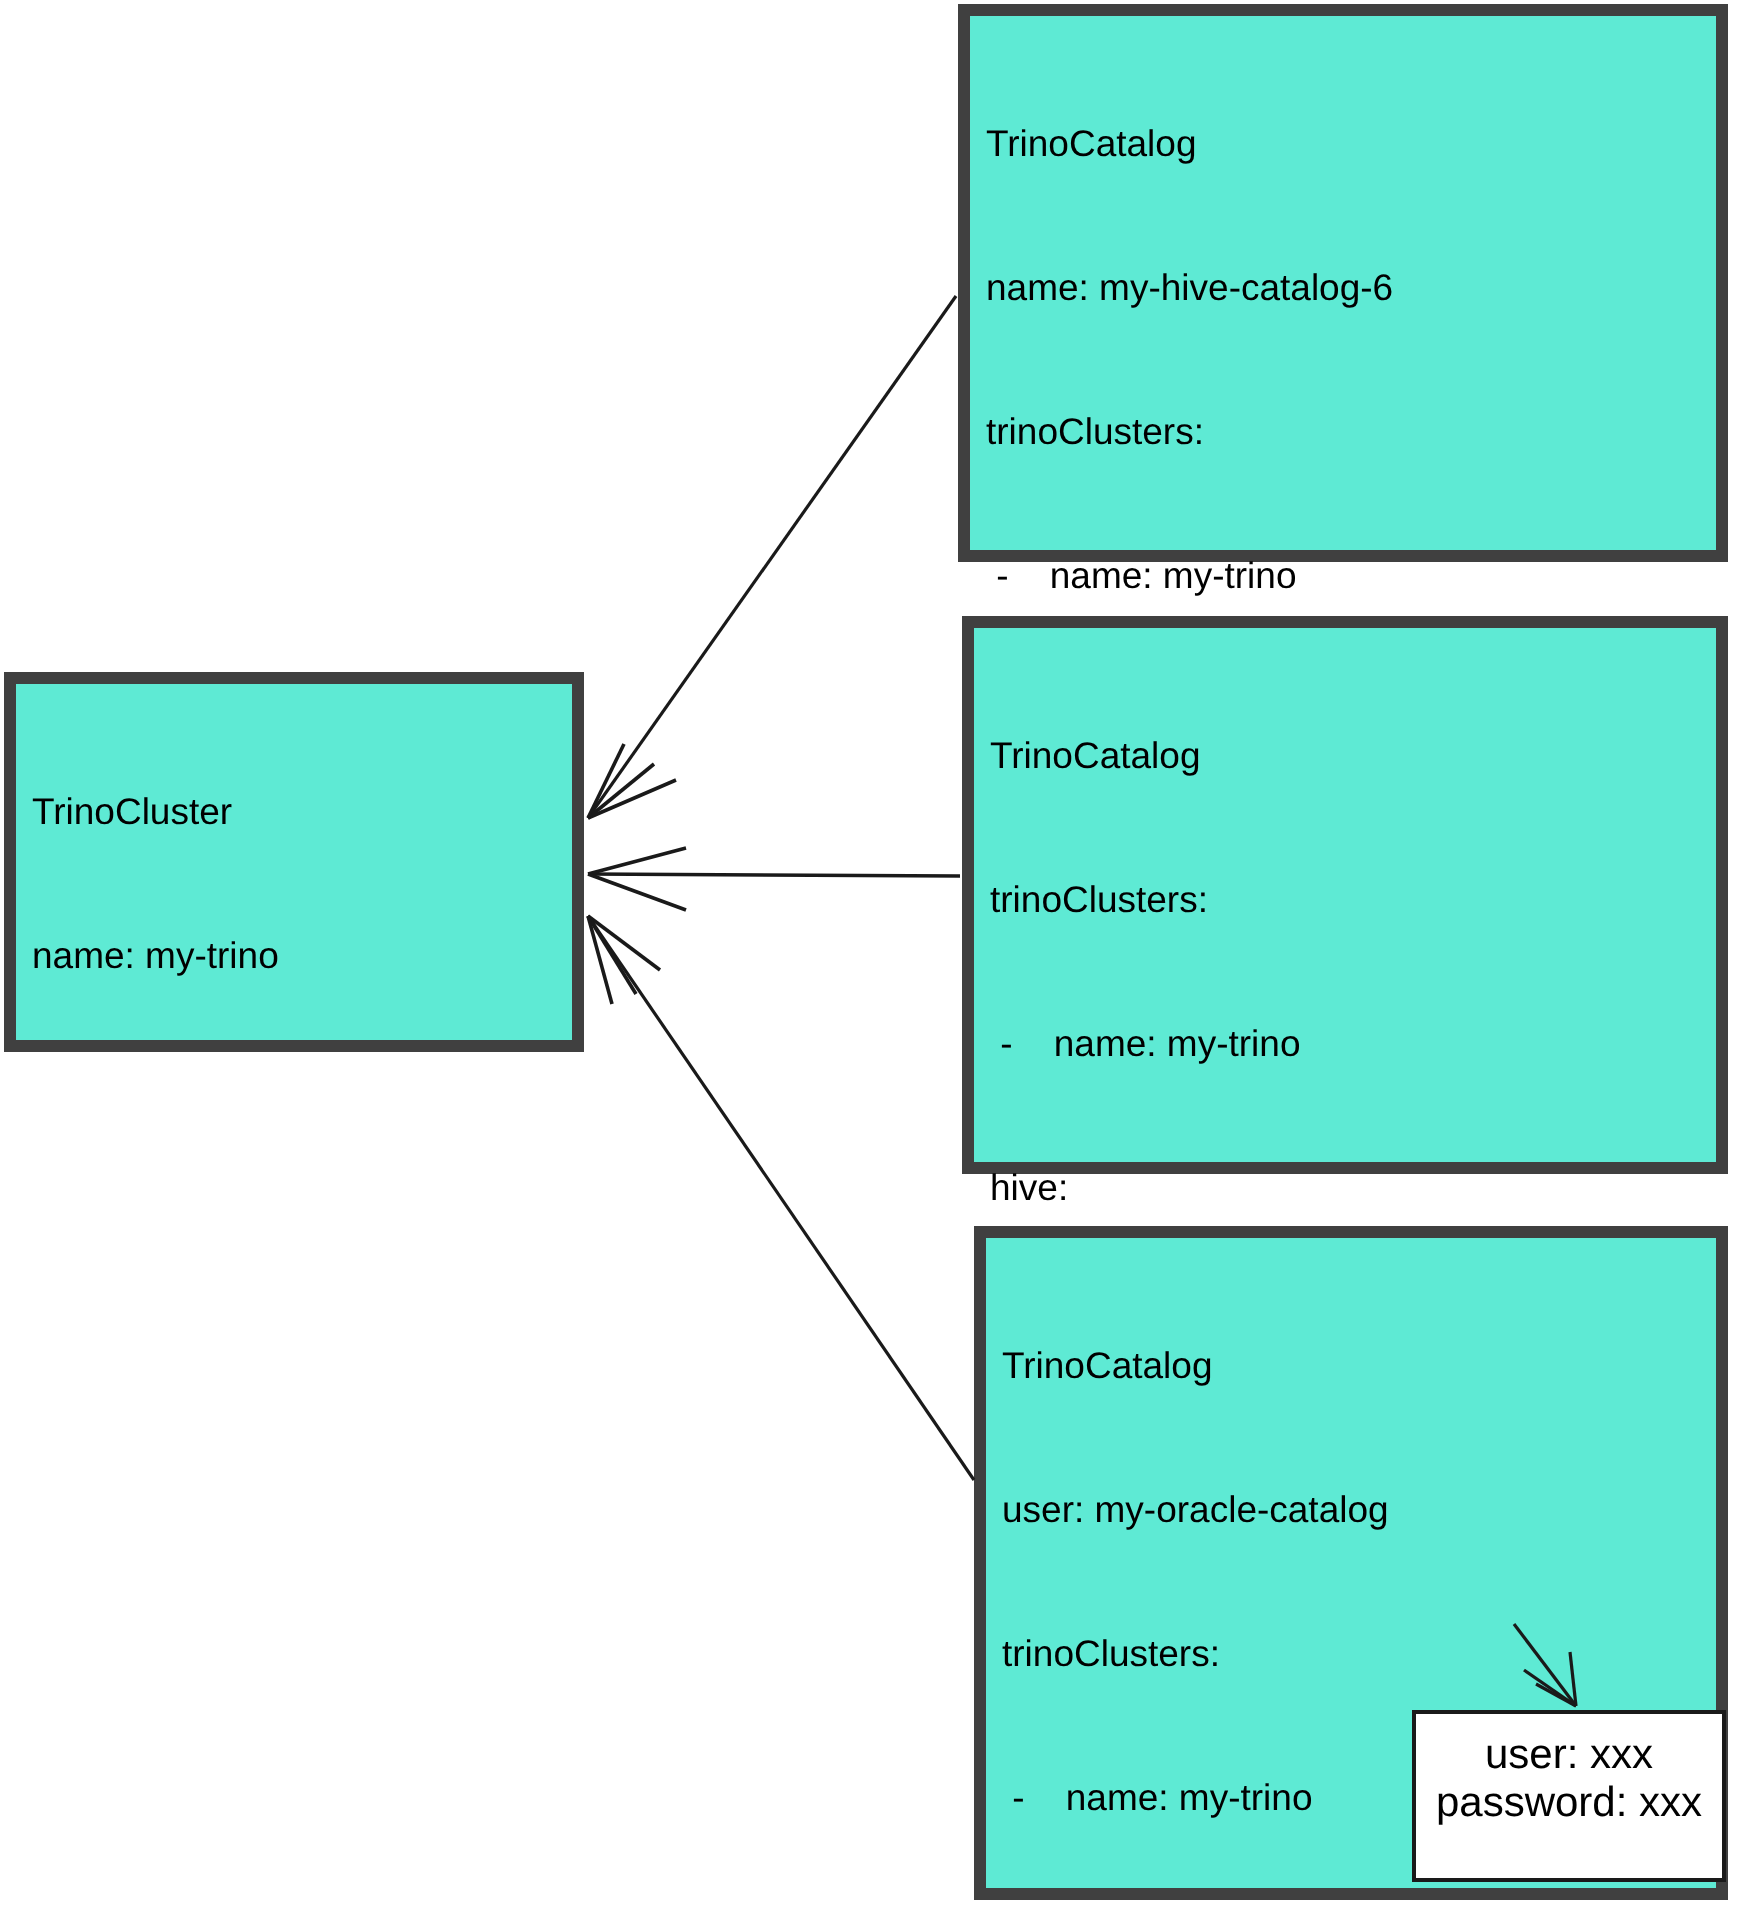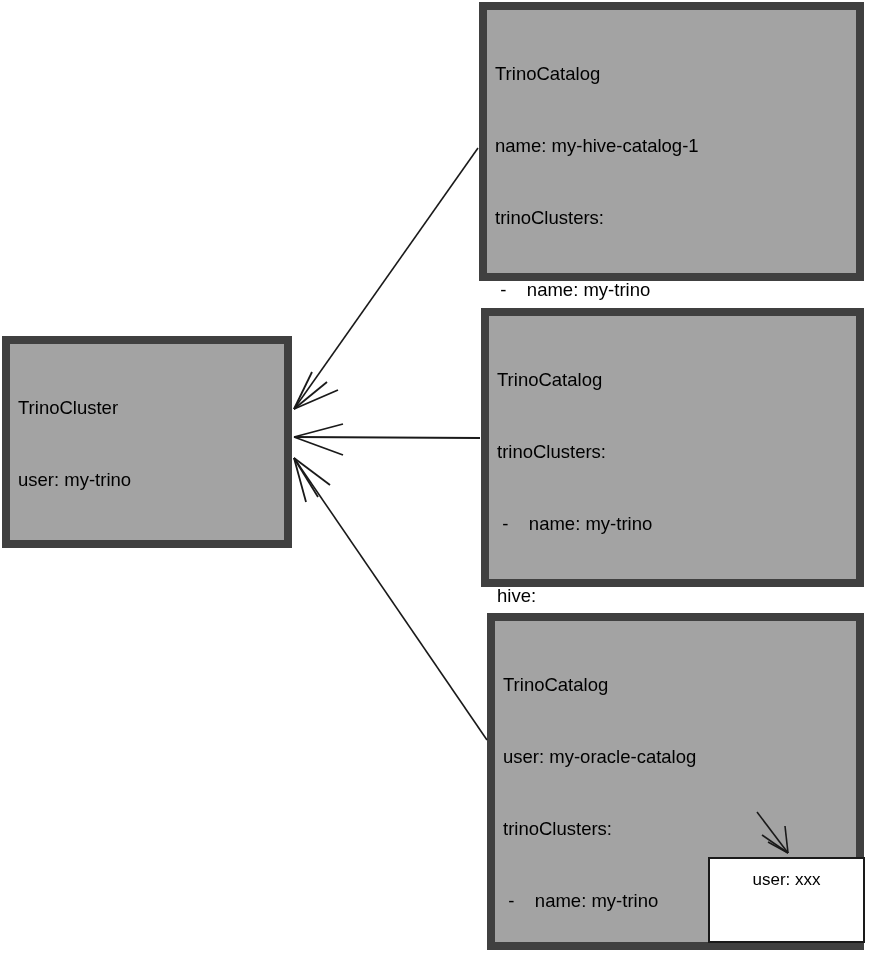--- a/index.html
+++ b/index.html
@@ -12,22 +12,22 @@
     position: relative;
     width: 872px;
     height: 954px;
     background: #ffffff;
     font-family: "Liberation Sans", sans-serif;
     overflow: hidden;
   }
   .box {
     position: absolute;
     box-sizing: border-box;
-    border: 8px solid #404040;
-    background: #a3a3a3;
+    border: 6px solid #404040;
+    background: #5eead4;
   }
   .yaml {
     position: absolute;
     left: 8px;
     top: 4px;
     right: 4px;
     font-family: "Liberation Sans", sans-serif;
     font-size: 18.5px;
     line-height: 24px;
     color: #000000;
@@ -42,21 +42,21 @@
     box-sizing: border-box;
     border: 2px solid #1a1a1a;
     background: #ffffff;
   }
   .creds-text {
     position: absolute;
     left: 0;
     right: 0;
     top: 9px;
     text-align: center;
-    font-size: 17px;
+    font-size: 21px;
     line-height: 24px;
     color: #000000;
   }
   .creds-text .line { display: block; }
   svg.edges {
     position: absolute;
     left: 0;
     top: 0;
     width: 872px;
     height: 954px;
@@ -65,31 +65,31 @@
   svg.edges line, svg.edges path {
     stroke: #1a1a1a;
     fill: none;
   }
 </style>
 </head>
 <body>
 
 <div id="canvas">
 
-  <div class="box" id="cluster-box" style="left:2px; top:336px; width:290px; height:212px;">
+  <div class="box" id="cluster-box" style="left:2px; top:336px; width:290px; height:190px;">
     <div class="yaml">
       <span class="line">TrinoCluster</span>
-      <span class="line">user: my-trino</span>
+      <span class="line">name: my-trino</span>
     </div>
   </div>
 
   <div class="box" id="catalog-box-1" style="left:479px; top:2px; width:385px; height:279px;">
     <div class="yaml">
       <span class="line">TrinoCatalog</span>
-      <span class="line">name: my-hive-catalog-1</span>
+      <span class="line">name: my-hive-catalog-6</span>
       <span class="line">trinoClusters:</span>
       <span class="line"> -    name: my-trino</span>
       <span class="line">hive:</span>
       <span class="line">   s3: # S3ConnnectionSpec</span>
       <span class="line">      inline:</span>
       <span class="line">         host: minio</span>
       <span class="line">   metastore: # whatever</span>
     </div>
   </div>
 
@@ -112,20 +112,21 @@
       <span class="line">trinoClusters:</span>
       <span class="line"> -    name: my-trino</span>
       
       
       
     </div>
 
     <div class="creds-box" id="credentials-box" style="left:213px; top:236px; width:157px; height:86px;">
       <div class="creds-text">
         <span class="line">user: xxx</span>
+        <span class="line">password: xxx</span>
       </div>
     </div>
   </div>
 
   <svg class="edges" viewBox="0 0 872 954">
 
     <g>
       <line x1="478" y1="148" x2="294" y2="409" stroke-width="1.6"></line>
 
       <line x1="294" y1="409" x2="338" y2="390" stroke-width="1.8"></line>

